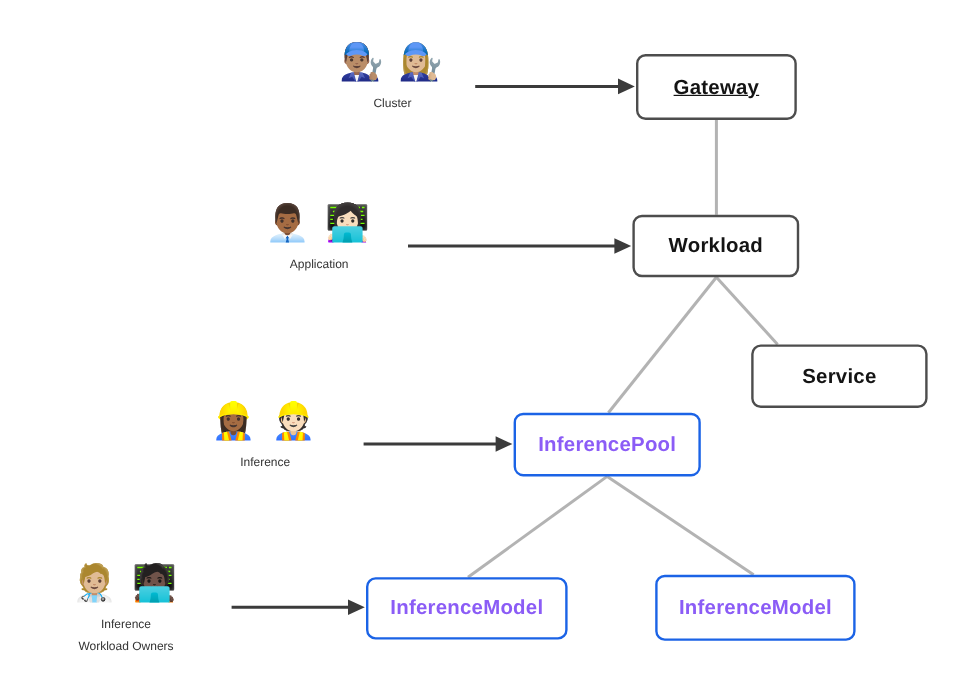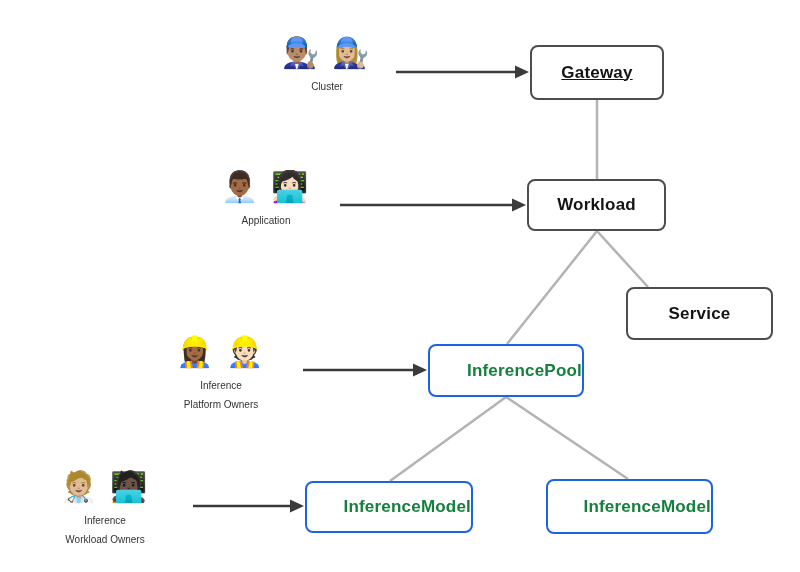--- a/index.html
+++ b/index.html
@@ -31,22 +31,21 @@
     font-size: 17px;
     letter-spacing: 0.2px;
     box-sizing: border-box;
   }
   .node.gray {
     border: 2.5px solid #4d4d4d;
     color: #141414;
   }
   .node.blue {
     border: 2px solid #1b63e6;
-    color: #15803d;
-    justify-content: flex-end;
+    color: #8b5cf6;
   }
   .persona {
     position: absolute;
     width: 240px;
     text-align: center;
   }
   .persona .emoji {
     font-size: 30px;
     line-height: 40px;
     letter-spacing: 2px;
@@ -125,21 +124,20 @@
     <div class="emoji">👨🏾‍💼 👩🏻‍💻</div>
     <div class="plabel">
       <div>Application</div>
     </div>
   </div>
 
   <div class="persona" style="left:101px; top:332px;">
     <div class="emoji">👷🏾‍♀️ 👷🏻</div>
     <div class="plabel">
       <div>Inference</div>
-      <div>Platform Owners</div>
     </div>
   </div>
 
   <div class="persona" style="left:-15px; top:467px;">
     <div class="emoji">🧑🏼‍⚕️ 🧑🏿‍💻</div>
     <div class="plabel">
       <div>Inference</div>
       <div>Workload Owners</div>
     </div>
   </div>

